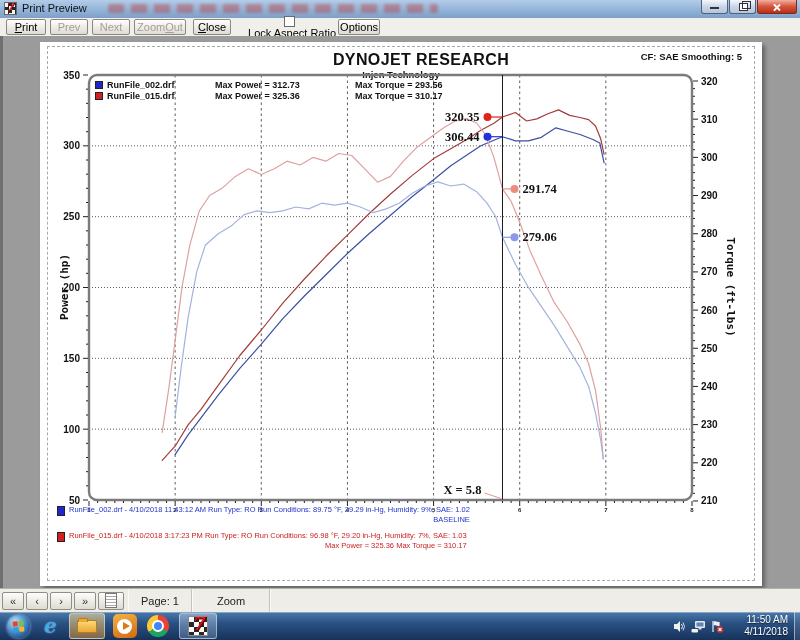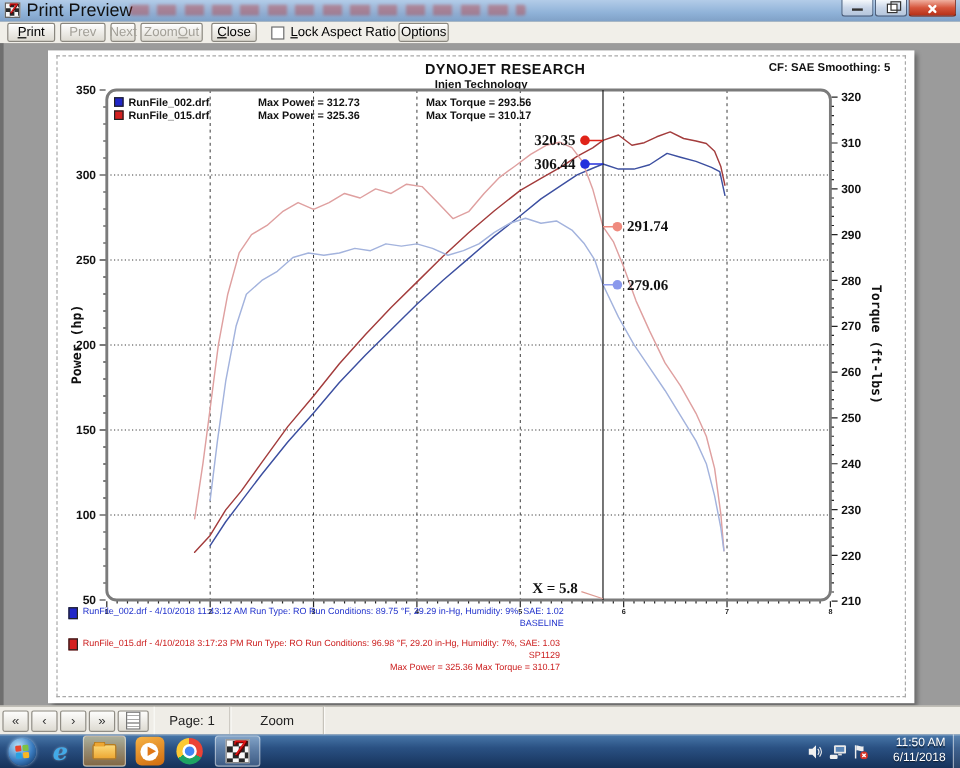--- a/index.html
+++ b/index.html
@@ -7,21 +7,21 @@
     font-family:"Liberation Sans",sans-serif;background:#9b9b9b;}
 
   
   .titlebar{position:absolute;left:0;top:0;width:800px;height:18px;
     background:linear-gradient(#b3cce8,#8fb2d8 60%,#7fa0c6);
     border-bottom:1px solid #5f7fa6;}
   .app-icon{position:absolute;left:4px;top:2px;width:13px;height:13px;background:#f2f2f2;
     border:1px solid #666;box-sizing:border-box;overflow:hidden;}
   .app-icon .checker{position:absolute;inset:0;background:repeating-conic-gradient(#111 0 25%,#f8f8f8 0 50%) 0 0/7px 7px;opacity:.9;}
   .app-icon .seven{position:absolute;right:1px;top:-3px;font:italic bold 12px "DejaVu Serif",serif;color:#e01212;text-shadow:0.5px 0.5px 0 #600;}
-  .title-text{position:absolute;left:22px;top:0;height:18px;line-height:17px;font-size:15px;color:#111;}
+  .title-text{position:absolute;left:22px;top:0;height:18px;line-height:17px;font-size:11px;color:#111;}
   .title-smudge{position:absolute;left:108px;top:4px;width:330px;height:9px;border-radius:2px;
     background:repeating-linear-gradient(90deg,rgba(190,40,35,.5) 0 16px,rgba(190,40,35,.05) 16px 23px);
     filter:blur(1.4px);opacity:.75;}
   .winbtns{position:absolute;right:3px;top:0;display:flex;}
   .wbtn{width:27px;height:14px;margin-left:1px;border:1px solid #50617c;border-top:none;
     border-radius:0 0 3px 3px;background:linear-gradient(#f4f8fc,#c9d6e8 50%,#b4c5dc);
     position:relative;box-sizing:border-box;}
   .wbtn.close{width:40px;background:linear-gradient(#f0b0a0,#d6553c 50%,#b52f17);border-color:#7c2a1a;}
   .glyph-min{position:absolute;left:8px;bottom:4px;width:9px;height:2px;background:#333;}
   .glyph-rest{position:absolute;left:9px;top:3px;width:7px;height:6px;border:1px solid #333;background:#fff;}
@@ -29,32 +29,32 @@
   .glyph-x1,.glyph-x2{position:absolute;left:18px;top:2.5px;width:1.8px;height:9px;background:#fff;border-radius:1px;}
   .glyph-x1{transform:rotate(45deg);} .glyph-x2{transform:rotate(-45deg);}
 
   
   .toolbar{position:absolute;left:0;top:18px;width:800px;height:18px;background:#f1efe9;
     border-bottom:1px solid #b9b6ae;display:flex;align-items:center;}
   .tbtn{height:16px;font-size:11px;font-family:"Liberation Sans",sans-serif;color:#000;
     background:linear-gradient(#fefefe,#dedbd2);border:1px solid #8a877f;border-radius:2px;
     box-shadow:inset 0 1px 0 #fff;display:flex;align-items:center;justify-content:center;box-sizing:border-box;}
   .tbtn.disabled{color:#a3a098;}
-  .chkwrap{display:flex;align-items:center;margin-left:12px;}
+  .chkwrap{display:flex;align-items:center;margin-left:12px;flex-direction:column;}
   .chk{width:11px;height:11px;background:#fff;border:1px solid #6a6a6a;box-sizing:border-box;}
   .chklbl{font-size:11px;margin-left:5px;color:#000;}
 
   
   .preview{position:absolute;left:0;top:36px;width:800px;height:552px;background:#9b9b9b;
     border-left:3px solid #6f6f6f;box-sizing:border-box;}
   .page{position:absolute;left:37px;top:6px;width:722px;height:544px;background:#ffffff;
     box-shadow:3px 3px 4px rgba(0,0,0,.35);}
   .margin-dash{position:absolute;left:7px;right:7px;top:4px;bottom:5px;border:1px dashed #a9a9a9;}
   .hdr-center{position:absolute;left:0;right:0;top:9px;text-align:center;color:#111;}
-  .hdr-line1{font-size:12px;font-weight:bold;letter-spacing:.4px;margin-left:40px;}
+  .hdr-line1{font-size:16px;font-weight:bold;letter-spacing:.4px;margin-left:40px;}
   .hdr-line2{font-size:9.5px;font-weight:bold;}
   .hdr-right{position:absolute;top:9px;right:20px;font-size:9.5px;font-weight:bold;color:#111;}
   .ylab{position:absolute;font:bold 11px "DejaVu Sans Mono",monospace;color:#111;white-space:nowrap;}
   .ylab.left{top:245px;left:24px;transform:translate(-50%,-50%) rotate(-90deg);}
   .ylab.right{top:245px;left:690px;transform:translate(-50%,-50%) rotate(90deg);}
   #chart-svg{position:absolute;left:0;top:0;}
 
   .legend{position:absolute;left:55px;top:37px;}
   .lrow{display:flex;align-items:center;height:11px;font-size:9px;font-weight:bold;color:#111;justify-content:flex-end;}
   .lsw{width:8px;height:8px;border:1px solid #222;margin-right:4px;box-sizing:border-box;}
@@ -139,21 +139,21 @@
       <div class="wbtn close">
           <div class="glyph-x1"></div>
           <div class="glyph-x2"></div>
         </div>
     </div>
   </div>
 
   <div class="toolbar">
     <button class="tbtn" style="width:40px;margin-left:6px;"><u>P</u>rint</button>
     <button class="tbtn disabled" style="width:38px;margin-left:4px;">Prev</button>
-    <button class="tbtn disabled" style="width:21px;margin-left:4px;">Next</button>
+    <button class="tbtn disabled" style="width:38px;margin-left:4px;">Next</button>
     <button class="tbtn disabled" style="width:52px;margin-left:4px;">Zoom <u>O</u>ut</button>
     <button class="tbtn" style="width:38px;margin-left:7px;"><u>C</u>lose</button>
     <div class="chkwrap">
       <div class="chk"></div>
       <div class="chklbl"><u>L</u>ock Aspect Ratio</div>
     </div>
     <button class="tbtn" style="width:42px;margin-left:2px;">Options</button>
   </div>
 
   <div class="preview">
@@ -408,21 +408,20 @@
           <div class="riicon" style="background: rgb(32, 38, 200);"></div>
           <div>
             <div class="riline ri-blue">RunFile_002.drf - 4/10/2018 11:43:12 AM  Run Type: RO  Run Conditions: 89.75 °F, 29.29 in-Hg,  Humidity:  9%, SAE: 1.02</div>
             <div class="riline ri-blue">BASELINE</div>
           </div>
         </div>
         <div class="riblock">
           <div class="riicon" style="background: rgb(212, 32, 32);"></div>
           <div>
             <div class="riline ri-red">RunFile_015.drf - 4/10/2018 3:17:23 PM  Run Type: RO  Run Conditions: 96.98 °F, 29.20 in-Hg,  Humidity:  7%, SAE: 1.03</div>
-            <div class="riline ri-red">SP1129</div>
             <div class="riline ri-red">Max Power = 325.36  Max Torque = 310.17</div>
           </div>
         </div>
       </div>
     </div>
   </div>
 
   <div class="statusbar">
     <button class="navbtn">«</button>
     <button class="navbtn">‹</button>
@@ -480,18 +479,18 @@
       <span class="trayicon">
         <svg width="13" height="13" viewBox="0 0 13 13">
             <path d="M2 1 L2 12" stroke="#eee" stroke-width="1.2"></path>
             <path d="M2.6 1.5 C4.5 0.7 5.5 2.6 8.6 1.8 L8.6 5.8 C5.5 6.6 4.5 4.7 2.6 5.5 Z" fill="#eee"></path>
             <circle cx="9" cy="9.5" r="3.2" fill="#d63327"></circle>
             <path d="M7.6 8.1 L10.4 10.9 M10.4 8.1 L7.6 10.9" stroke="#fff" stroke-width="1.1"></path>
           </svg>
       </span>
       <div class="clock">
         <div>11:50 AM</div>
-        <div>6/11/2018</div>
+        <div>4/11/2018</div>
       </div>
       <div class="sliver"></div>
     </div>
   </div>
 </div>
 
 </body></html>

